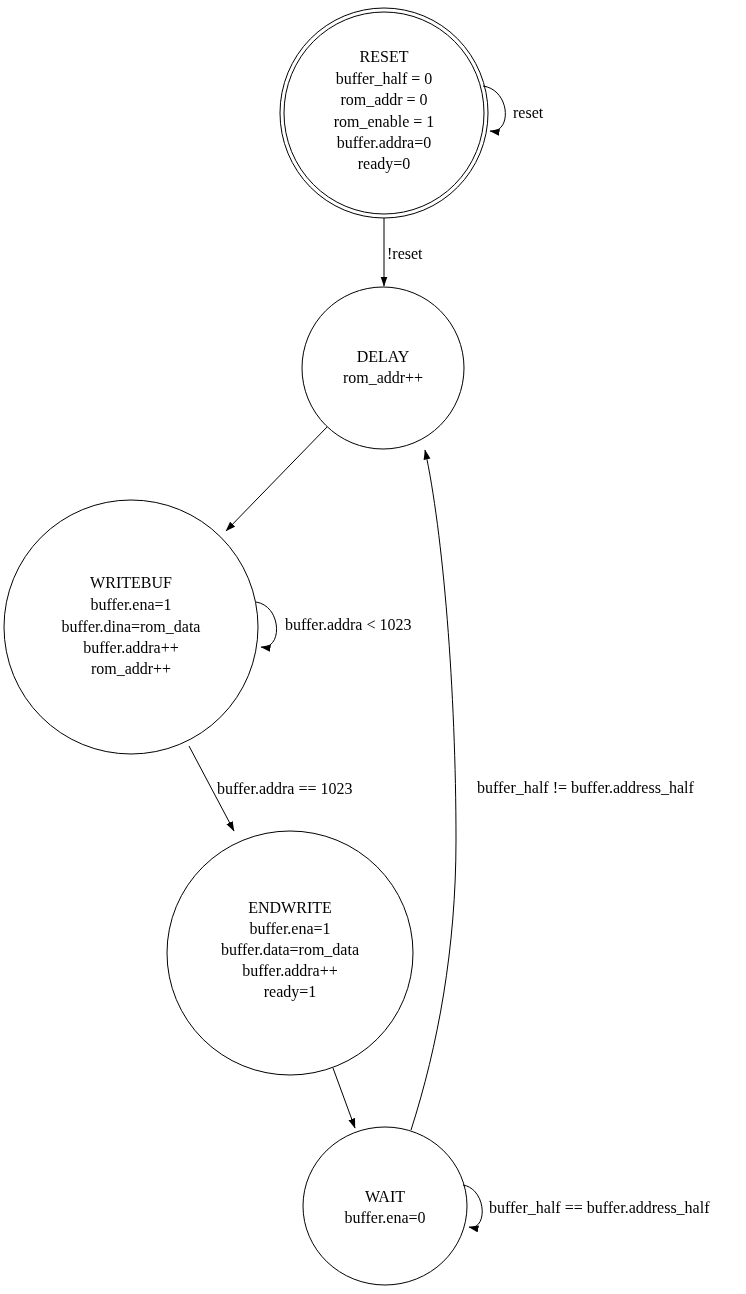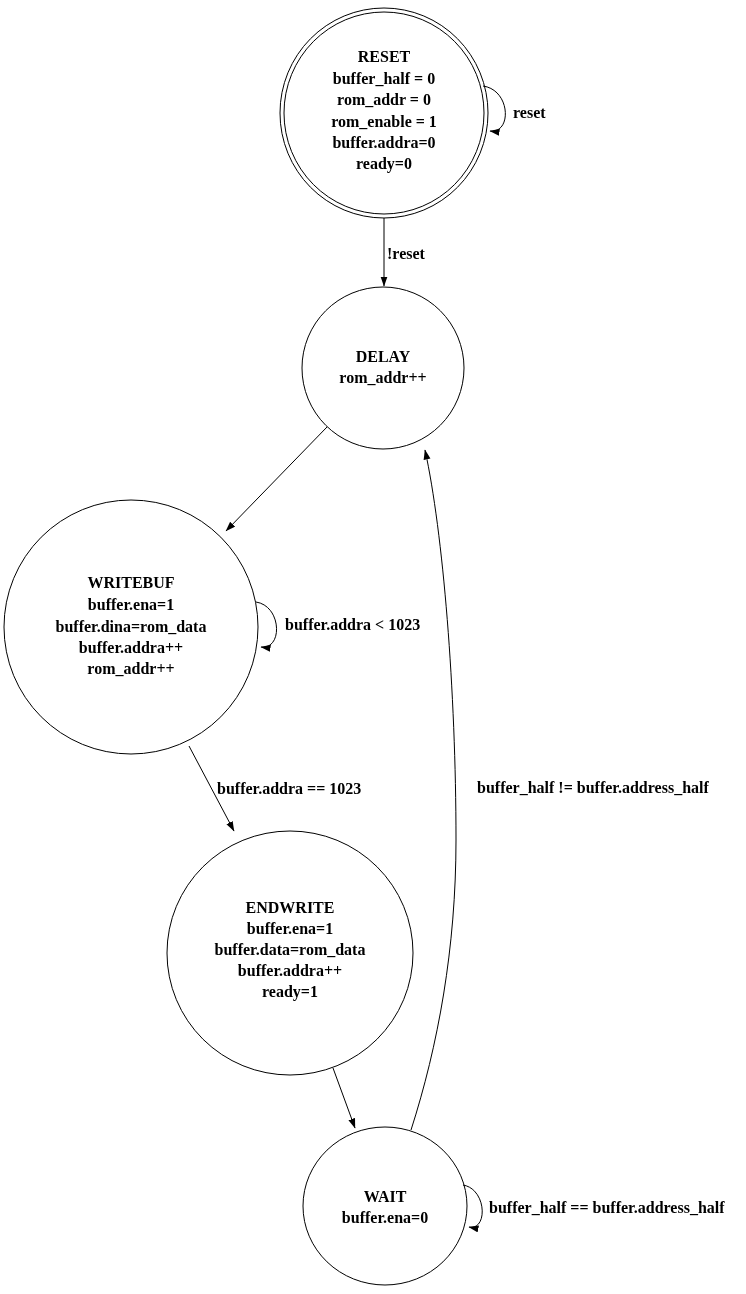--- a/index.html
+++ b/index.html
@@ -6,21 +6,20 @@
     margin: 0;
     padding: 0;
     background: #ffffff;
   }
   .canvas {
     position: relative;
     width: 746px;
     height: 1294px;
     background: #ffffff;
     overflow: hidden;
-    font-weight: bold;
   }
   svg text {
     font-family: "Liberation Serif", "DejaVu Serif", serif;
     font-size: 16px;
     fill: #000000;
   }
   .state-ellipse {
     fill: #ffffff;
     stroke: #000000;
     stroke-width: 1;

